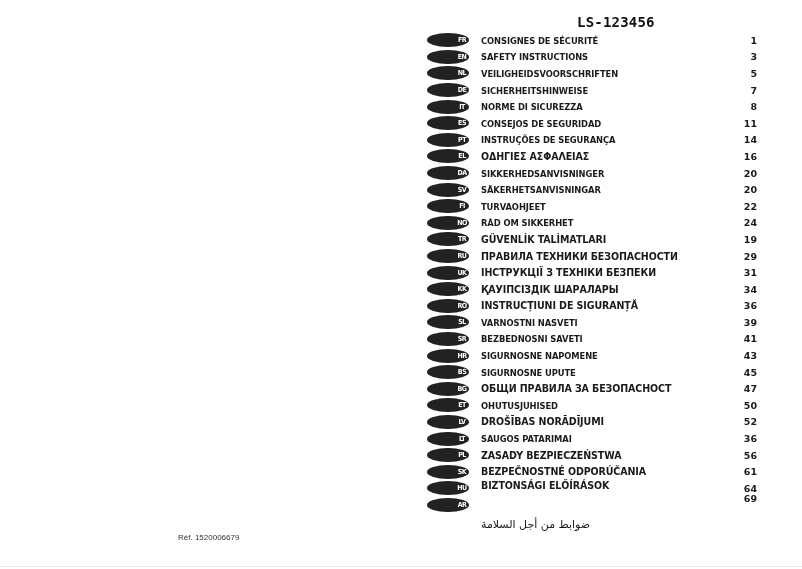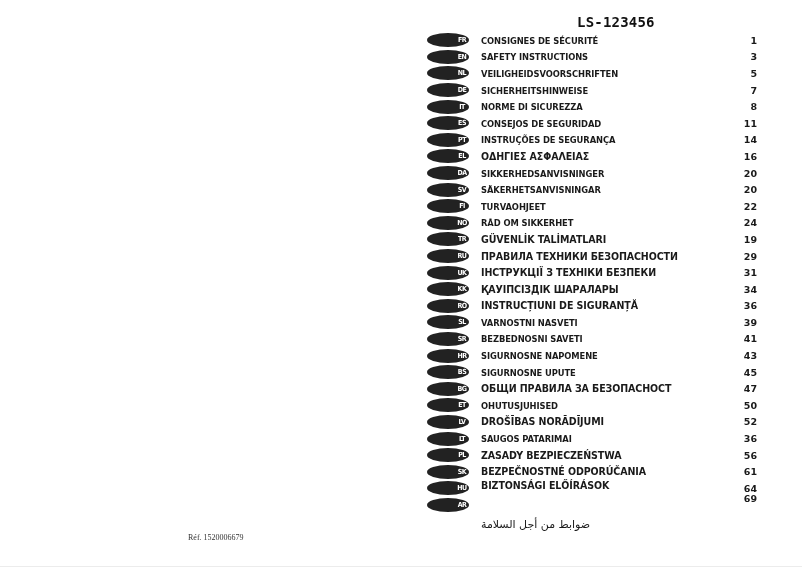--- a/index.html
+++ b/index.html
@@ -4,22 +4,22 @@
 <style>
   html, body { margin:0; padding:0; }
   body {
     width:802px; height:569px; background:#ffffff; position:relative; overflow:hidden;
     font-family:"DejaVu Sans", sans-serif; color:#1a1a1a;
   }
   .page-bottom-line {
     position:absolute; left:0; top:566px; width:802px; height:1px; background:#ececec;
   }
   .ref {
-    position:absolute; left:188px; top:533px; font-size:8px; color:#333;
-    font-family:Liberation Serif, serif;
+    position:absolute; left:178px; top:533px; font-size:8px; color:#333;
+    font-family:Liberation Sans, sans-serif;
   }
   .title {
     position:absolute; left:577px; top:14px; font-size:14px; font-weight:bold;
     font-family:"DejaVu Sans Mono", monospace; letter-spacing:0.2px; color:#111;
   }
   .toc {
     position:absolute; left:427px; top:32px; width:330px;
   }
   .toc-row {
     position:relative; height:16.6px; display:flex; align-items:center;

